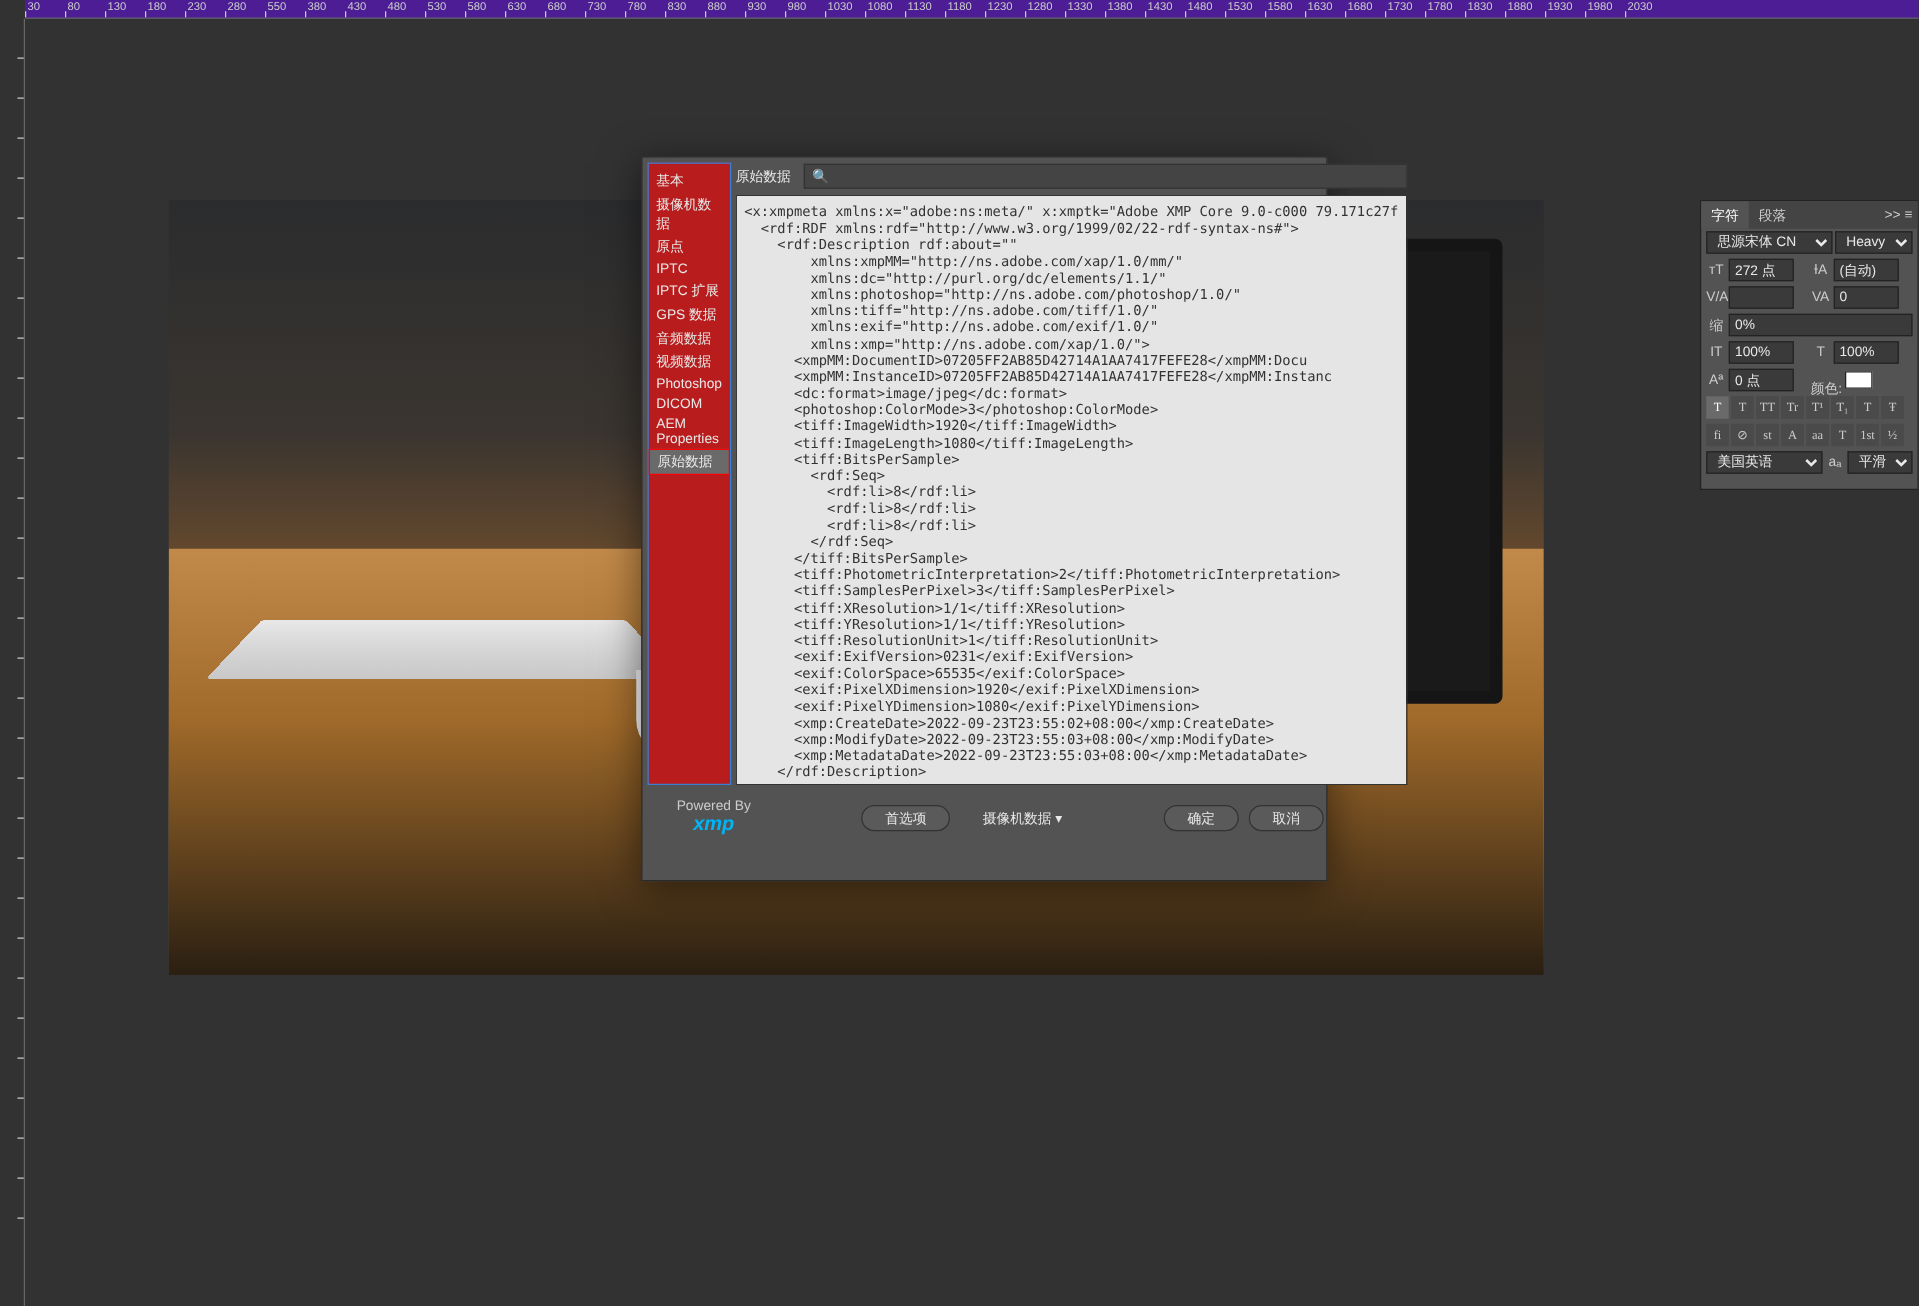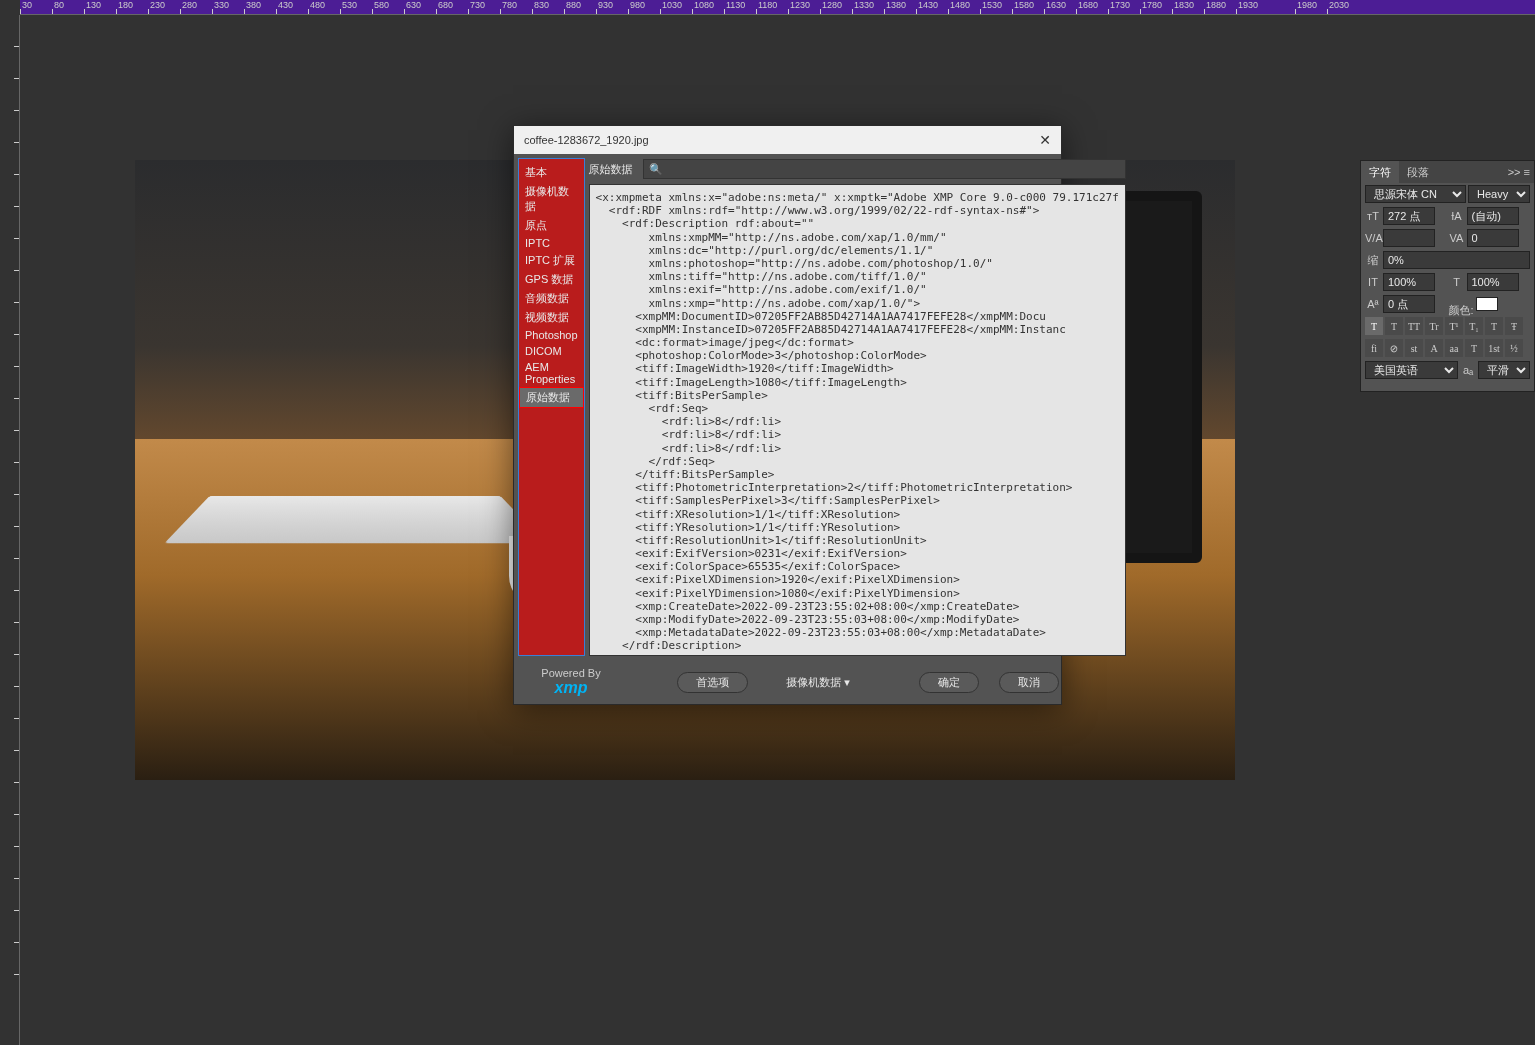--- a/index.html
+++ b/index.html
@@ -33,21 +33,21 @@
 .sidebar-item.selected { background: #6a6a6a; border: 1.5px solid red; }
 .main-pane { flex: 1; margin: 4px 4px 4px 0; display: flex; flex-direction: column; }
 .main-header { display: flex; align-items: center; gap: 10px; height: 22px; margin-bottom: 4px; }
 .main-header-label { color: #e8e8e8; }
 .search-box { flex: 1; background: #444; border: 1px solid #333; height: 20px; display: flex; align-items: center; padding: 0 6px; }
 .search-box input { background: transparent; border: none; color: #e8e8e8; outline: none; width: 100%; }
 .raw-text { flex: 1; background: #e5e5e5; color: #333; font-family: monospace; font-size: 11px; padding: 6px; white-space: pre; overflow: auto; line-height: 1.2; border: 1px solid #333; }
 .dialog-footer { height: 44px; display: flex; align-items: center; padding: 0 2px; justify-content: space-between; }
 .powered { color: #ccc; text-align: center; width: 110px; }
 .powered .xmp { color: #00b4f5; font-weight: bold; font-size: 16px; font-style: italic; }
-.footer-buttons { display: flex; gap: 20px; align-items: center; }
+.footer-buttons { display: flex; gap: 8px; align-items: center; }
 .dlg-btn { background: #5a5a5a; border: 1px solid #333; color: #e8e8e8; border-radius: 11px; padding: 2px 18px; cursor: pointer; }
 .dlg-btn.link { background: transparent; border: none; }
 
 
 .char-panel { position: absolute; right: 0; top: 160px; width: 175px; height: 232px; background: #535353; border: 1px solid #222; z-index: 10; }
 .cp-tabs { display: flex; background: #444; height: 22px; align-items: center; }
 .cp-tab { padding: 0 8px; color: #ccc; cursor: pointer; height: 100%; display: flex; align-items: center; }
 .cp-tab.active { background: #535353; color: #fff; }
 .cp-tabs .spacer { flex: 1; }
 .cp-menu { color: #ccc; padding: 0 4px; cursor: pointer; }
@@ -78,21 +78,21 @@
     <div class="tick" style="width: 32px;">
       <span>180</span>
     </div>
     <div class="tick" style="width: 32px;">
       <span>230</span>
     </div>
     <div class="tick" style="width: 32px;">
       <span>280</span>
     </div>
     <div class="tick" style="width: 32px;">
-      <span>330</span>
+      <span>550</span>
     </div>
     <div class="tick" style="width: 32px;">
       <span>380</span>
     </div>
     <div class="tick" style="width: 32px;">
       <span>430</span>
     </div>
     <div class="tick" style="width: 32px;">
       <span>480</span>
     </div>
@@ -176,21 +176,21 @@
     </div>
     <div class="tick" style="width: 32px;">
       <span>1830</span>
     </div>
     <div class="tick" style="width: 32px;">
       <span>1880</span>
     </div>
     <div class="tick" style="width: 32px;">
       <span>1930</span>
     </div>
-    <div class="tick" style="width: 32px; margin-left: 27px;">
+    <div class="tick" style="width: 32px;">
       <span>1980</span>
     </div>
     <div class="tick" style="width: 32px;">
       <span>2030</span>
     </div>
   </div>
 
 <div class="ruler-v" id="ruler-v">
     <div class="vtick" style="height: 32px;"></div>
     <div class="vtick" style="height: 32px;"></div>
@@ -227,24 +227,20 @@
 <div class="canvas-area">
   <div class="image-bg">
     <div class="table-surface"></div>
     <div class="book"></div>
     <div class="cup"></div>
     <div class="monitor"></div>
   </div>
 </div>
 
 <div class="dialog">
-  <div class="dialog-title">
-    <span>coffee-1283672_1920.jpg</span>
-    <span class="close-btn">✕</span>
-  </div>
   <div class="dialog-body">
     <div class="sidebar-list" id="sidebar-list">
         <div class="sidebar-item">基本</div>
         <div class="sidebar-item">摄像机数据</div>
         <div class="sidebar-item">原点</div>
         <div class="sidebar-item">IPTC</div>
         <div class="sidebar-item">IPTC 扩展</div>
         <div class="sidebar-item">GPS 数据</div>
         <div class="sidebar-item">音频数据</div>
         <div class="sidebar-item">视频数据</div>

